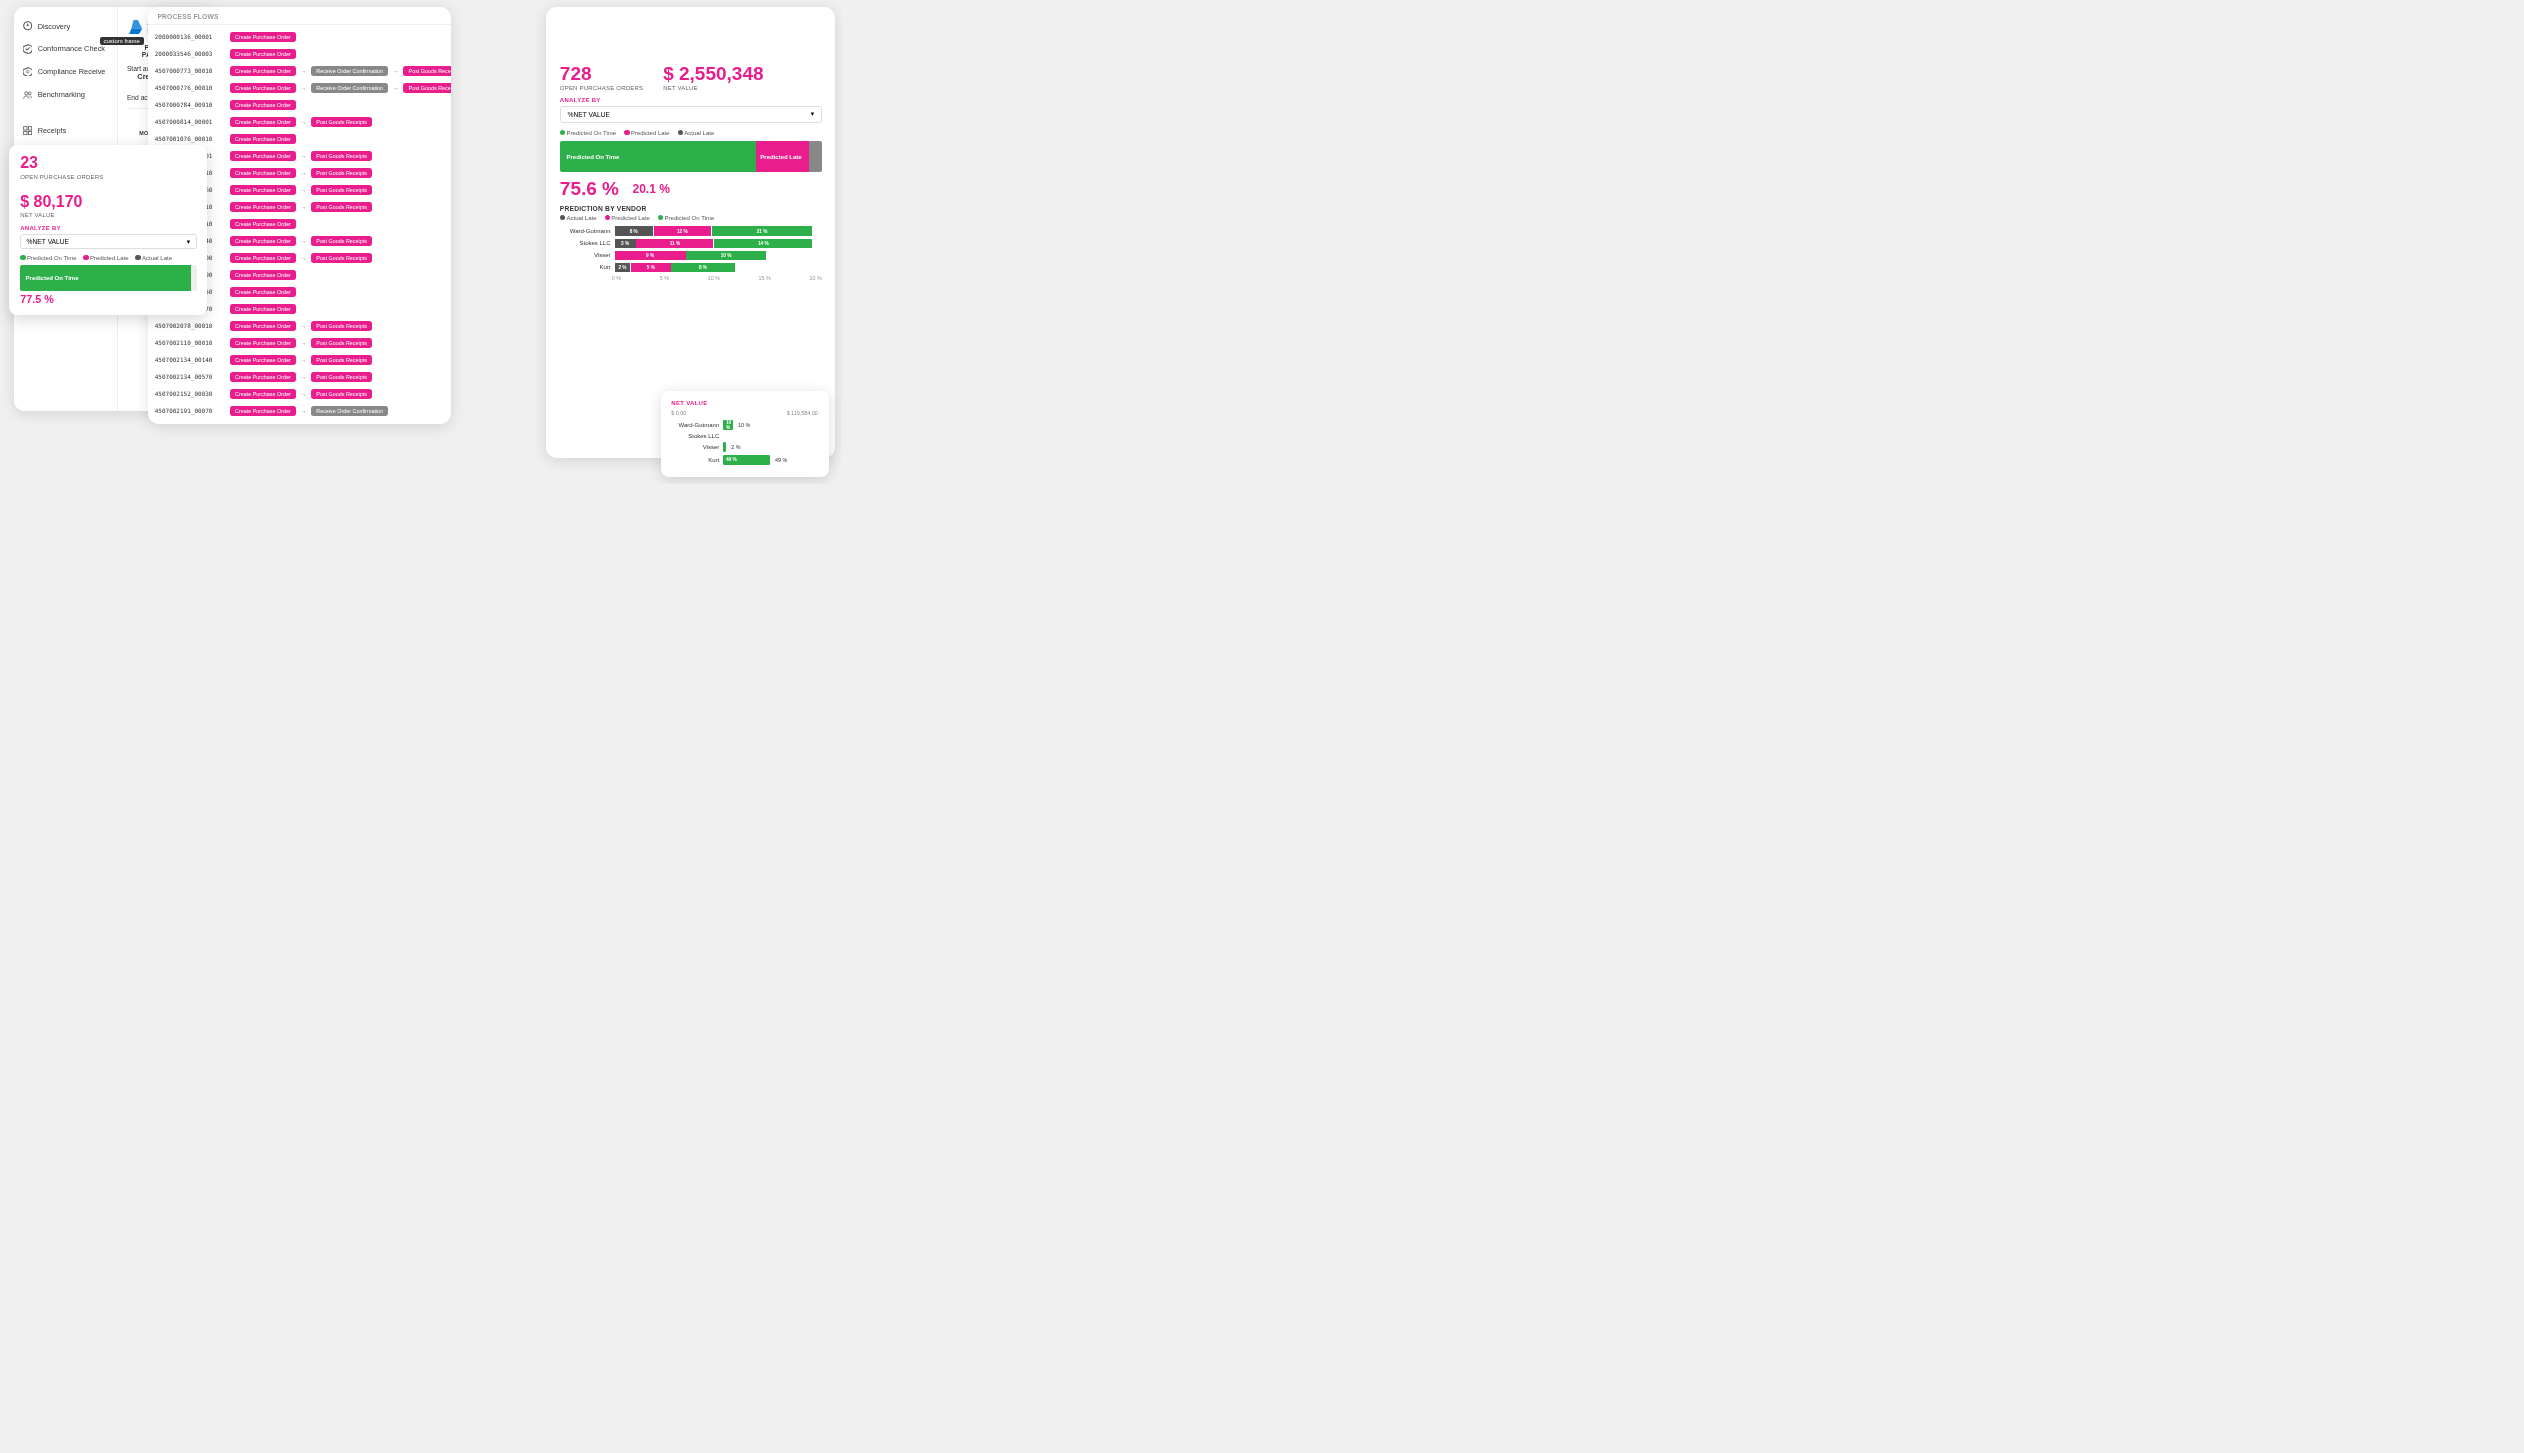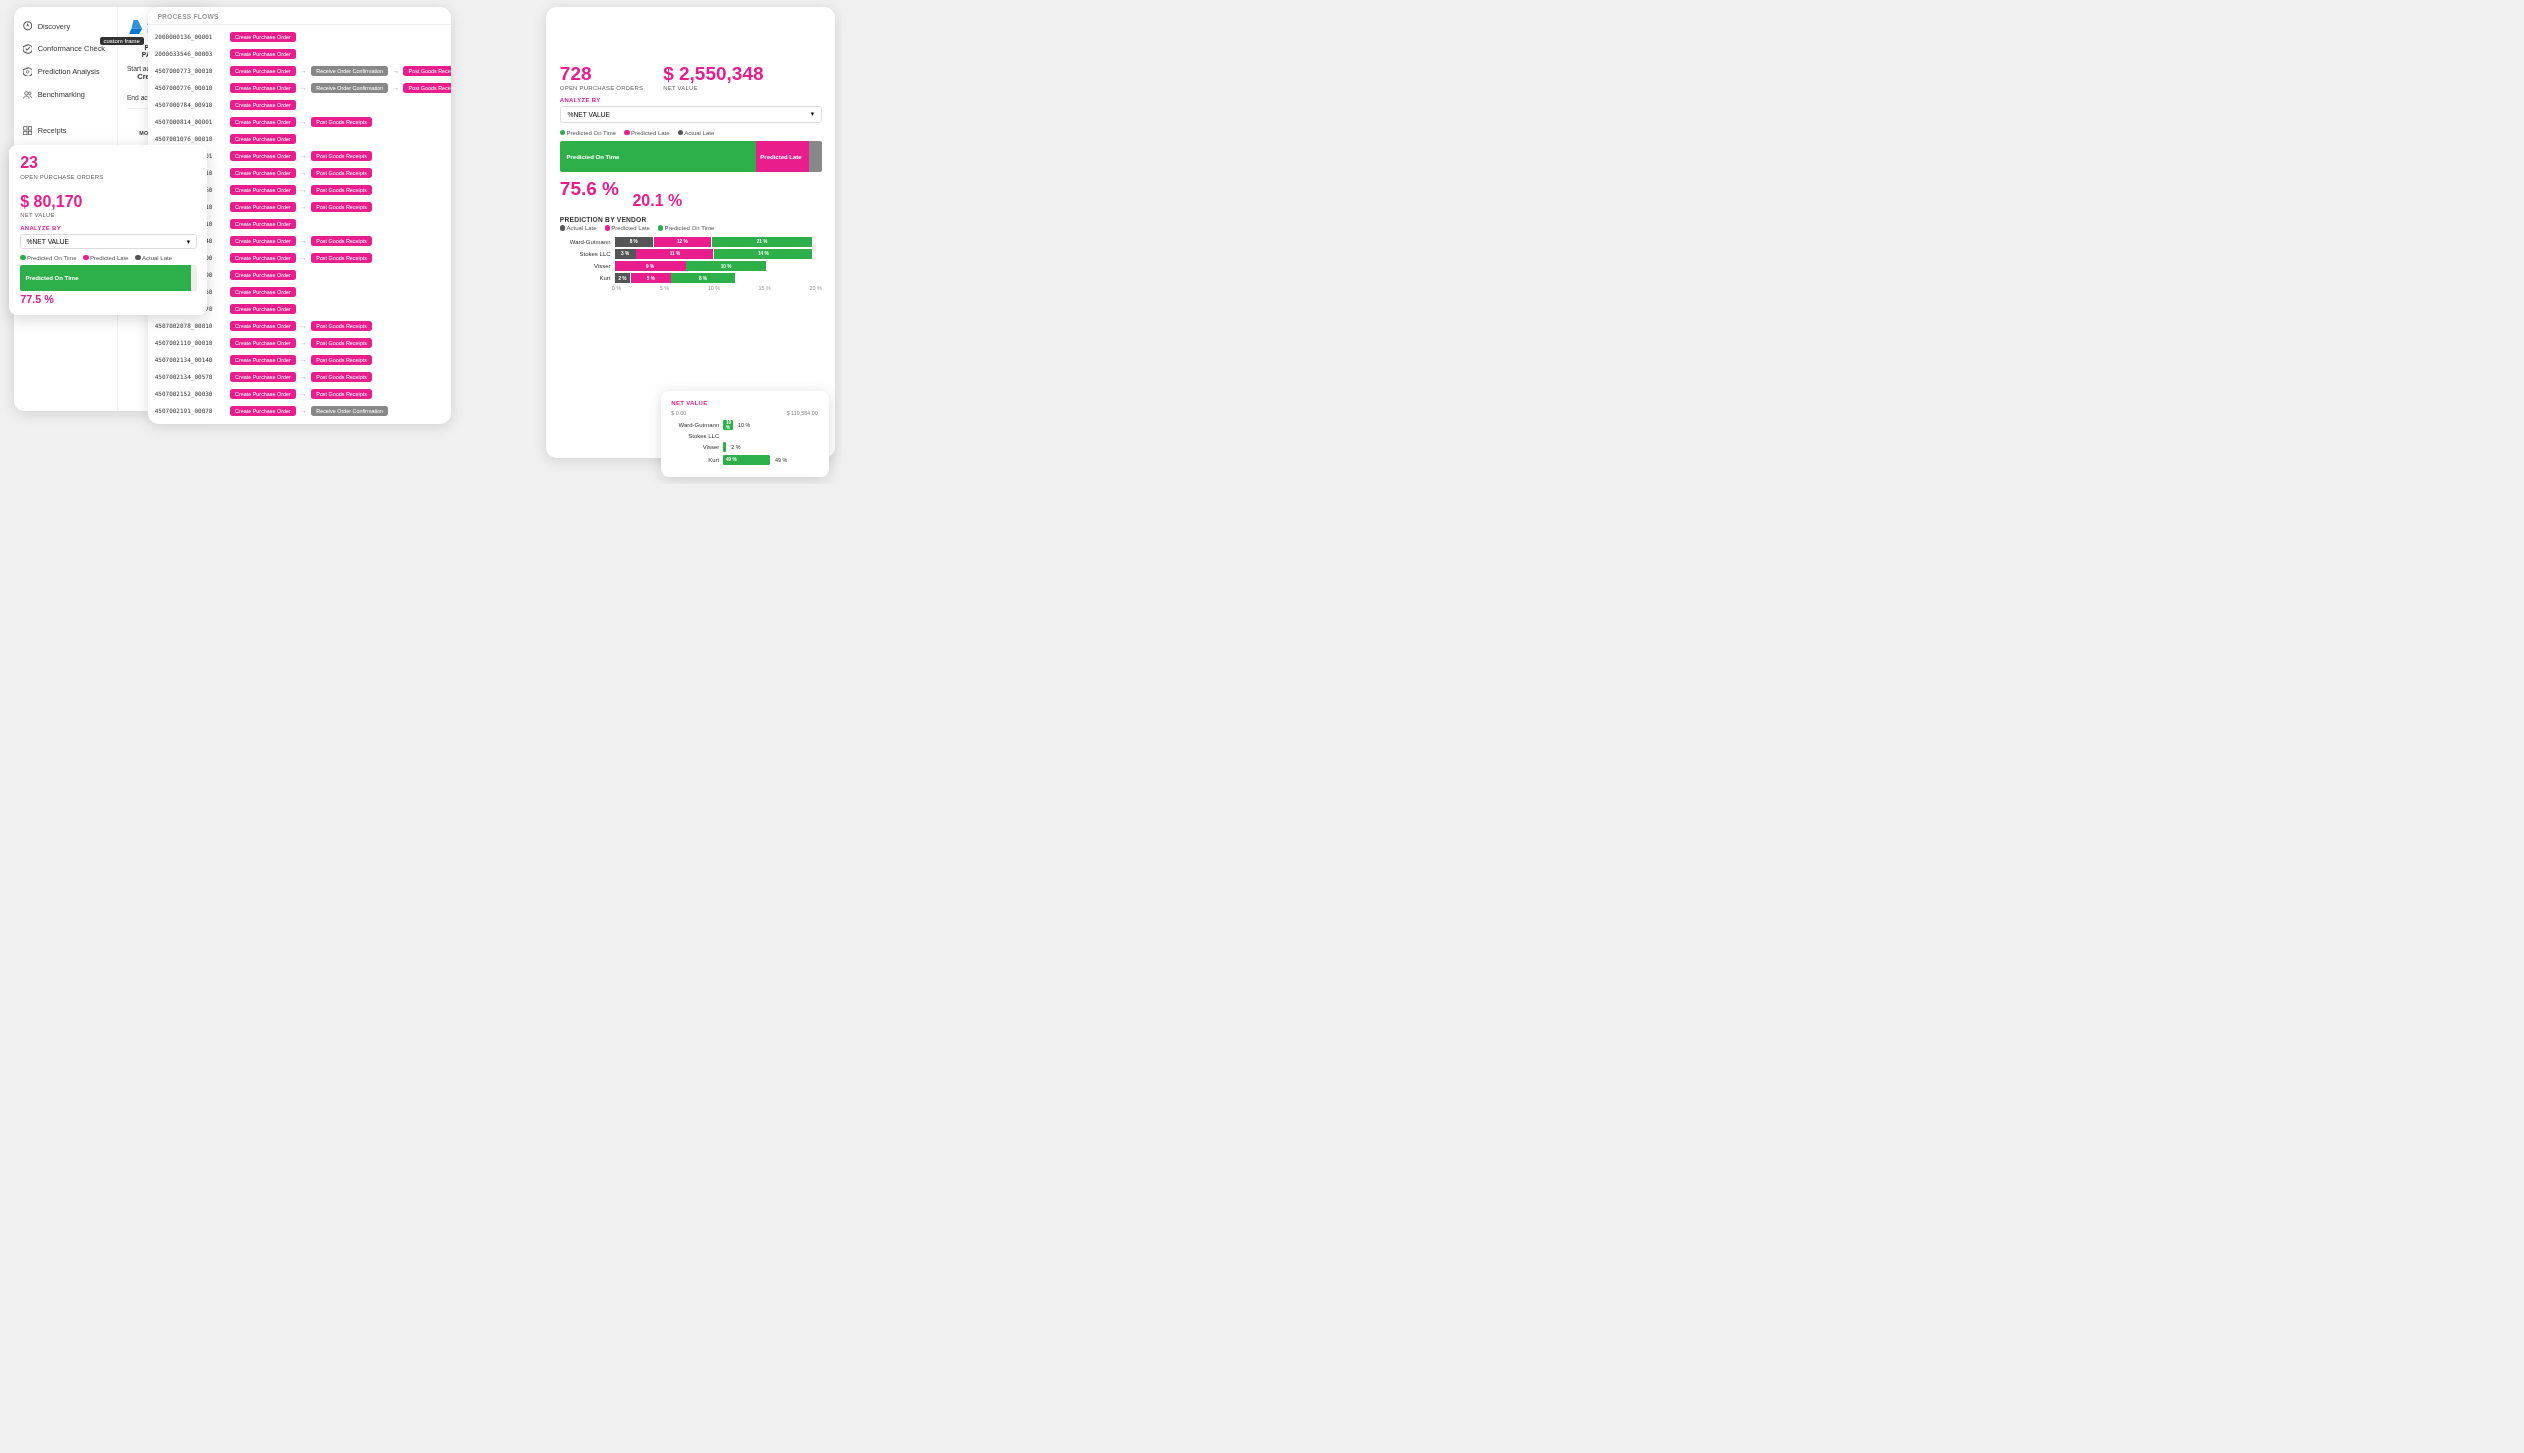--- a/index.html
+++ b/index.html
@@ -383,21 +383,21 @@
         <path d="M4 7l2 2 4-4" stroke="#555" stroke-width="1.5"></path>
       </svg>
       <span>Conformance Check</span>
     </div>
     <div class="custom-frame-badge">custom frame</div>
     <div class="sidebar-item">
       <svg width="9.4" height="9.4" viewBox="0 0 14 14" fill="none">
         <path d="M7 1L13 4v4c0 3-2.5 5-6 6C1.5 13 -1 11 -1 8V4L7 1z" transform="translate(1,0)" stroke="#555" stroke-width="1.5" fill="none"></path>
         <circle cx="7" cy="7" r="2" stroke="#555" stroke-width="1"></circle>
       </svg>
-      <span>Prediction Analysis</span>
+      <span>Compliance Receive</span>
     </div>
     <div class="sidebar-item">
       <svg width="9.4" height="9.4" viewBox="0 0 14 14" fill="none">
         <circle cx="5" cy="5" r="2.5" stroke="#555" stroke-width="1.2"></circle>
         <circle cx="10" cy="5" r="2" stroke="#555" stroke-width="1.2"></circle>
         <path d="M1 13c0-2.5 1.8-4 4-4s4 1.5 4 4" stroke="#555" stroke-width="1.2" fill="none"></path>
         <path d="M10 9c1.5 0 3 1 3 3" stroke="#555" stroke-width="1.2" fill="none"></path>
       </svg>
       <span>Benchmarking</span>
     </div>
@@ -647,21 +647,21 @@
       </div>
       <div class="right-bar-late" style="width:5%;">
         <span class="right-bar-lbl-inside"></span>
       </div>
       <div class="right-bar-predicted-late" style="left:75%; width:20%;">
         <span class="right-bar-lbl-inside">Predicted Late</span>
       </div>
     </div>
     <div style="display:flex; gap:13.5px;">
       <div class="right-bar-pct">75.6 %</div>
-      <div class="right-bar-pct" style="font-size:16px; margin-top:16px;">20.1 %</div>
+      <div class="right-bar-pct" style="font-size:12px; margin-top:6px;">20.1 %</div>
     </div>
 
     <div class="pred-by-vendor-title">PREDICTION BY VENDOR</div>
     <div class="vendor-legend">
       <span><span class="legend-dot" style="background:#555;"></span><span>Actual Late</span></span>
       <span><span class="legend-dot" style="background:#e91e8c;"></span><span>Predicted Late</span></span>
       <span><span class="legend-dot" style="background:#2db04a;"></span><span>Predicted On Time</span></span>
     </div>
     <div class="vendor-chart" id="vendor-chart">
 

